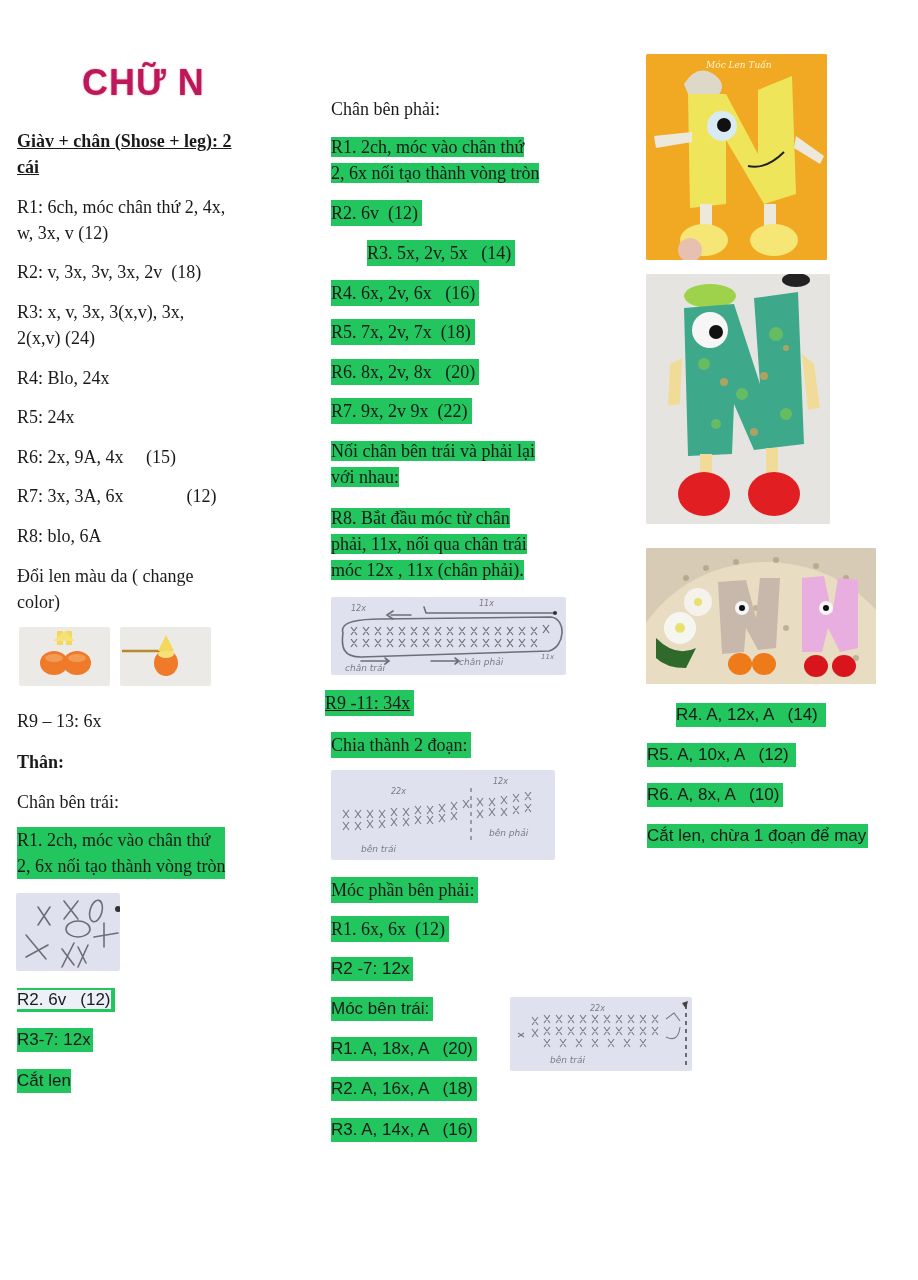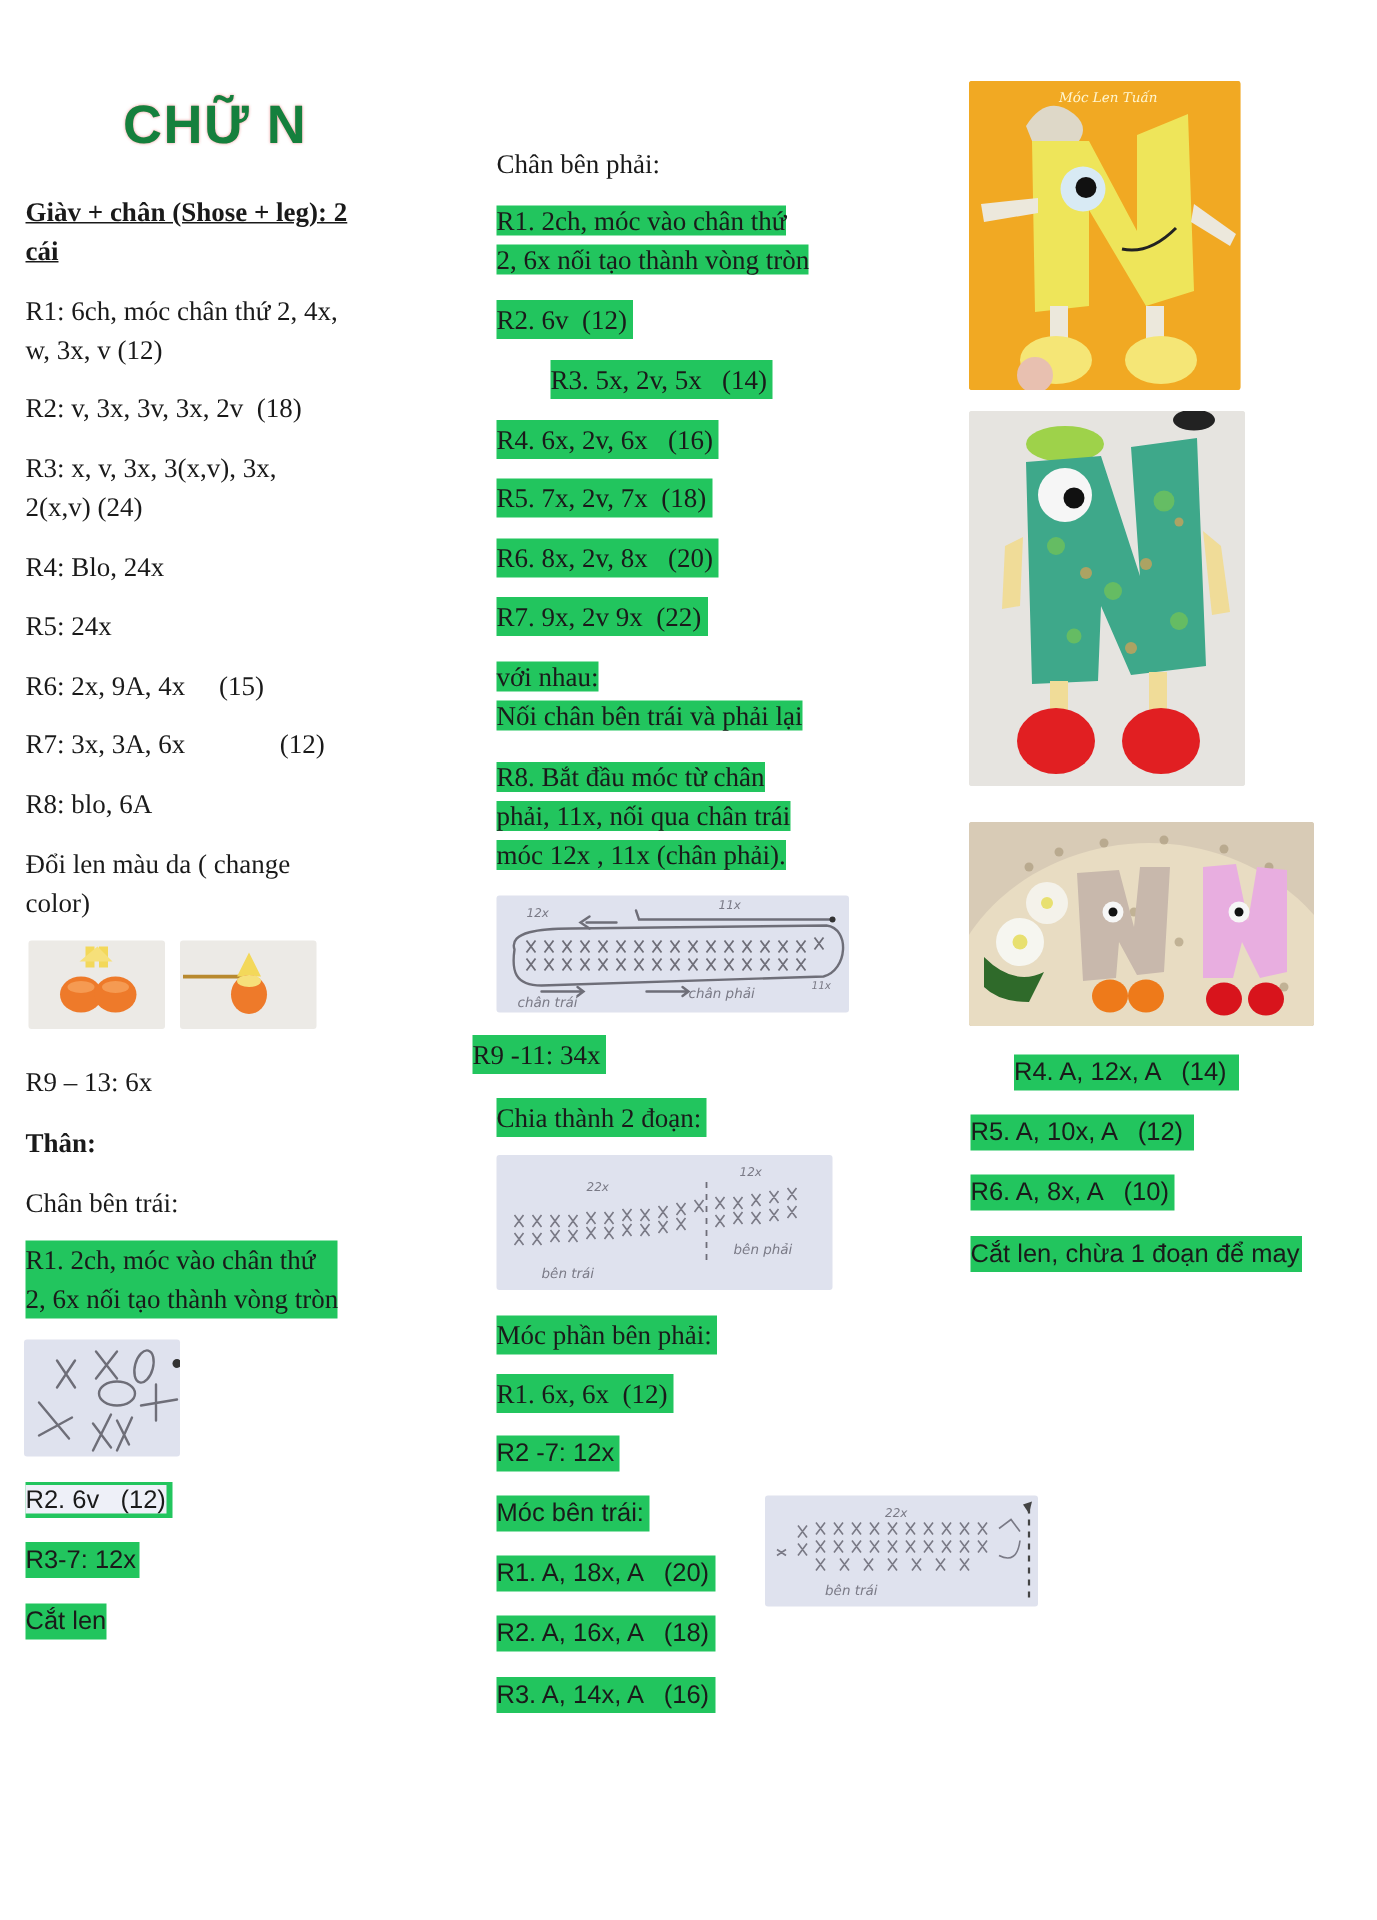--- a/index.html
+++ b/index.html
@@ -3,21 +3,21 @@
 <meta charset="utf-8">
 <style>
   html, body { margin: 0; padding: 0; }
   body {
     width: 918px; height: 1280px; background: #ffffff; position: relative; overflow: hidden;
     font-family: "Liberation Serif", "DejaVu Serif", serif; color: #1a1a1a;
   }
   .abs { position: absolute; }
   .title {
     font-family: "Liberation Sans", "DejaVu Sans", sans-serif; font-weight: bold;
-    font-size: 36px; color: #15803d; letter-spacing: 1px;
+    font-size: 36px; color: #be185d; letter-spacing: 1px;
     text-shadow: 0 0 2px rgba(220,30,30,0.5);
   }
   .ser { font-family: "Liberation Serif", "DejaVu Serif", serif; font-size: 18px; line-height: 26px; }
   .sans { font-family: "Liberation Sans", "DejaVu Sans", sans-serif; font-size: 17px; line-height: 24px; }
   .bold { font-weight: bold; }
   .ul { text-decoration: underline; }
   .hl { background: #22c55e; }
   .hl span { background: #eef0f8; }
   .pre { white-space: pre; }
   .photo { position: absolute; border-radius: 2px; overflow: hidden; }
@@ -107,22 +107,22 @@
   <div><span class="hl">2, 6x nối tạo thành vòng tròn</span></div>
 </div>
 <div class="abs ser hl pre" style="left:331px; top:200px; padding-right:4px;">R2. 6v  (12)</div>
 <div class="abs ser hl pre" style="left:331px; top:240px; padding-right:4px;margin-left:36px;">R3. 5x, 2v, 5x   (14)</div>
 <div class="abs ser hl pre" style="left:331px; top:280px; padding-right:4px;">R4. 6x, 2v, 6x   (16)</div>
 <div class="abs ser hl pre" style="left:331px; top:319px; padding-right:4px;">R5. 7x, 2v, 7x  (18)</div>
 <div class="abs ser hl pre" style="left:331px; top:359px; padding-right:4px;">R6. 8x, 2v, 8x   (20)</div>
 <div class="abs ser hl pre" style="left:331px; top:398px; padding-right:4px;">R7. 9x, 2v 9x  (22)</div>
 
 <div class="abs ser" style="left:331px; top:438px;">
+  <div><span class="hl">Nối chân bên trái và phải lại</span></div>
   <div><span class="hl">với nhau:</span></div>
-  <div><span class="hl">Nối chân bên trái và phải lại</span></div>
 </div>
 <div class="abs ser" style="left:331px; top:505px;">
   <div><span class="hl">R8. Bắt đầu móc từ chân</span></div>
   <div><span class="hl">phải, 11x, nối qua chân trái</span></div>
   <div><span class="hl">móc 12x , 11x (chân phải).</span></div>
 </div>
 
 <div class="sketch" style="left:331px; top:597px; width:235px; height:78px;">
   <svg viewBox="0 0 235 78">
     <text class="skt" x="20" y="14" font-size="8">12x</text>
@@ -134,21 +134,21 @@
       <path d="M20 30 l6 8 m0 -8 l-6 8 M32 30 l6 8 m0 -8 l-6 8 M44 30 l6 8 m0 -8 l-6 8 M56 30 l6 8 m0 -8 l-6 8 M68 30 l6 8 m0 -8 l-6 8 M80 30 l6 8 m0 -8 l-6 8 M92 30 l6 8 m0 -8 l-6 8 M104 30 l6 8 m0 -8 l-6 8 M116 30 l6 8 m0 -8 l-6 8 M128 30 l6 8 m0 -8 l-6 8 M140 30 l6 8 m0 -8 l-6 8 M152 30 l6 8 m0 -8 l-6 8 M164 30 l6 8 m0 -8 l-6 8 M176 30 l6 8 m0 -8 l-6 8 M188 30 l6 8 m0 -8 l-6 8 M200 30 l6 8 m0 -8 l-6 8 M212 28 l6 8 m0 -8 l-6 8"></path>
       <path d="M20 42 l6 8 m0 -8 l-6 8 M32 42 l6 8 m0 -8 l-6 8 M44 42 l6 8 m0 -8 l-6 8 M56 42 l6 8 m0 -8 l-6 8 M68 42 l6 8 m0 -8 l-6 8 M80 42 l6 8 m0 -8 l-6 8 M92 42 l6 8 m0 -8 l-6 8 M104 42 l6 8 m0 -8 l-6 8 M116 42 l6 8 m0 -8 l-6 8 M128 42 l6 8 m0 -8 l-6 8 M140 42 l6 8 m0 -8 l-6 8 M152 42 l6 8 m0 -8 l-6 8 M164 42 l6 8 m0 -8 l-6 8 M176 42 l6 8 m0 -8 l-6 8 M188 42 l6 8 m0 -8 l-6 8 M200 42 l6 8 m0 -8 l-6 8"></path>
     </g>
     <path class="sk" d="M30 64 L58 64 M54 61 L58 64 L54 67 M100 64 L128 64 M124 61 L128 64 L124 67" stroke-width="1.1"></path>
     <text class="skt" x="14" y="74" font-size="9">chân trái</text>
     <text class="skt" x="128" y="68" font-size="9">chân phải</text>
     <text class="skt" x="210" y="62" font-size="7">11x</text>
   </svg>
 </div>
 
-<div class="abs ser hl" style="left:315px; top:690px; padding-right:4px;">R9 -11: 34x</div>
+<div class="abs ser hl" style="left:325px; top:690px; padding-right:4px;text-decoration:underline;">R9 -11: 34x</div>
 <div class="abs ser hl" style="left:331px; top:732px; padding-right:4px;">Chia thành 2 đoạn:</div>
 
 <div class="sketch" style="left:331px; top:770px; width:224px; height:90px;">
   <svg viewBox="0 0 224 90">
     <text class="skt" x="60" y="24" font-size="8">22x</text>
     <text class="skt" x="162" y="14" font-size="8">12x</text>
     <path d="M140 18 L140 72" stroke="#6e6e78" stroke-width="1.2" stroke-dasharray="4 4"></path>
     <g stroke="#7a7a86" stroke-width="1.1" fill="none">
       <path d="M12 40 l6 8 m0 -8 l-6 8 M24 40 l6 8 m0 -8 l-6 8 M36 40 l6 8 m0 -8 l-6 8 M48 40 l6 8 m0 -8 l-6 8 M60 38 l6 8 m0 -8 l-6 8 M72 38 l6 8 m0 -8 l-6 8 M84 36 l6 8 m0 -8 l-6 8 M96 36 l6 8 m0 -8 l-6 8 M108 34 l6 8 m0 -8 l-6 8 M120 32 l6 8 m0 -8 l-6 8 M132 30 l6 8 m0 -8 l-6 8 M146 28 l6 8 m0 -8 l-6 8 M158 28 l6 8 m0 -8 l-6 8 M170 26 l6 8 m0 -8 l-6 8 M182 24 l6 8 m0 -8 l-6 8 M194 22 l6 8 m0 -8 l-6 8"></path>
       <path d="M12 52 l6 8 m0 -8 l-6 8 M24 52 l6 8 m0 -8 l-6 8 M36 50 l6 8 m0 -8 l-6 8 M48 50 l6 8 m0 -8 l-6 8 M60 48 l6 8 m0 -8 l-6 8 M72 48 l6 8 m0 -8 l-6 8 M84 46 l6 8 m0 -8 l-6 8 M96 46 l6 8 m0 -8 l-6 8 M108 44 l6 8 m0 -8 l-6 8 M120 42 l6 8 m0 -8 l-6 8 M146 40 l6 8 m0 -8 l-6 8 M158 38 l6 8 m0 -8 l-6 8 M170 38 l6 8 m0 -8 l-6 8 M182 36 l6 8 m0 -8 l-6 8 M194 34 l6 8 m0 -8 l-6 8"></path>

